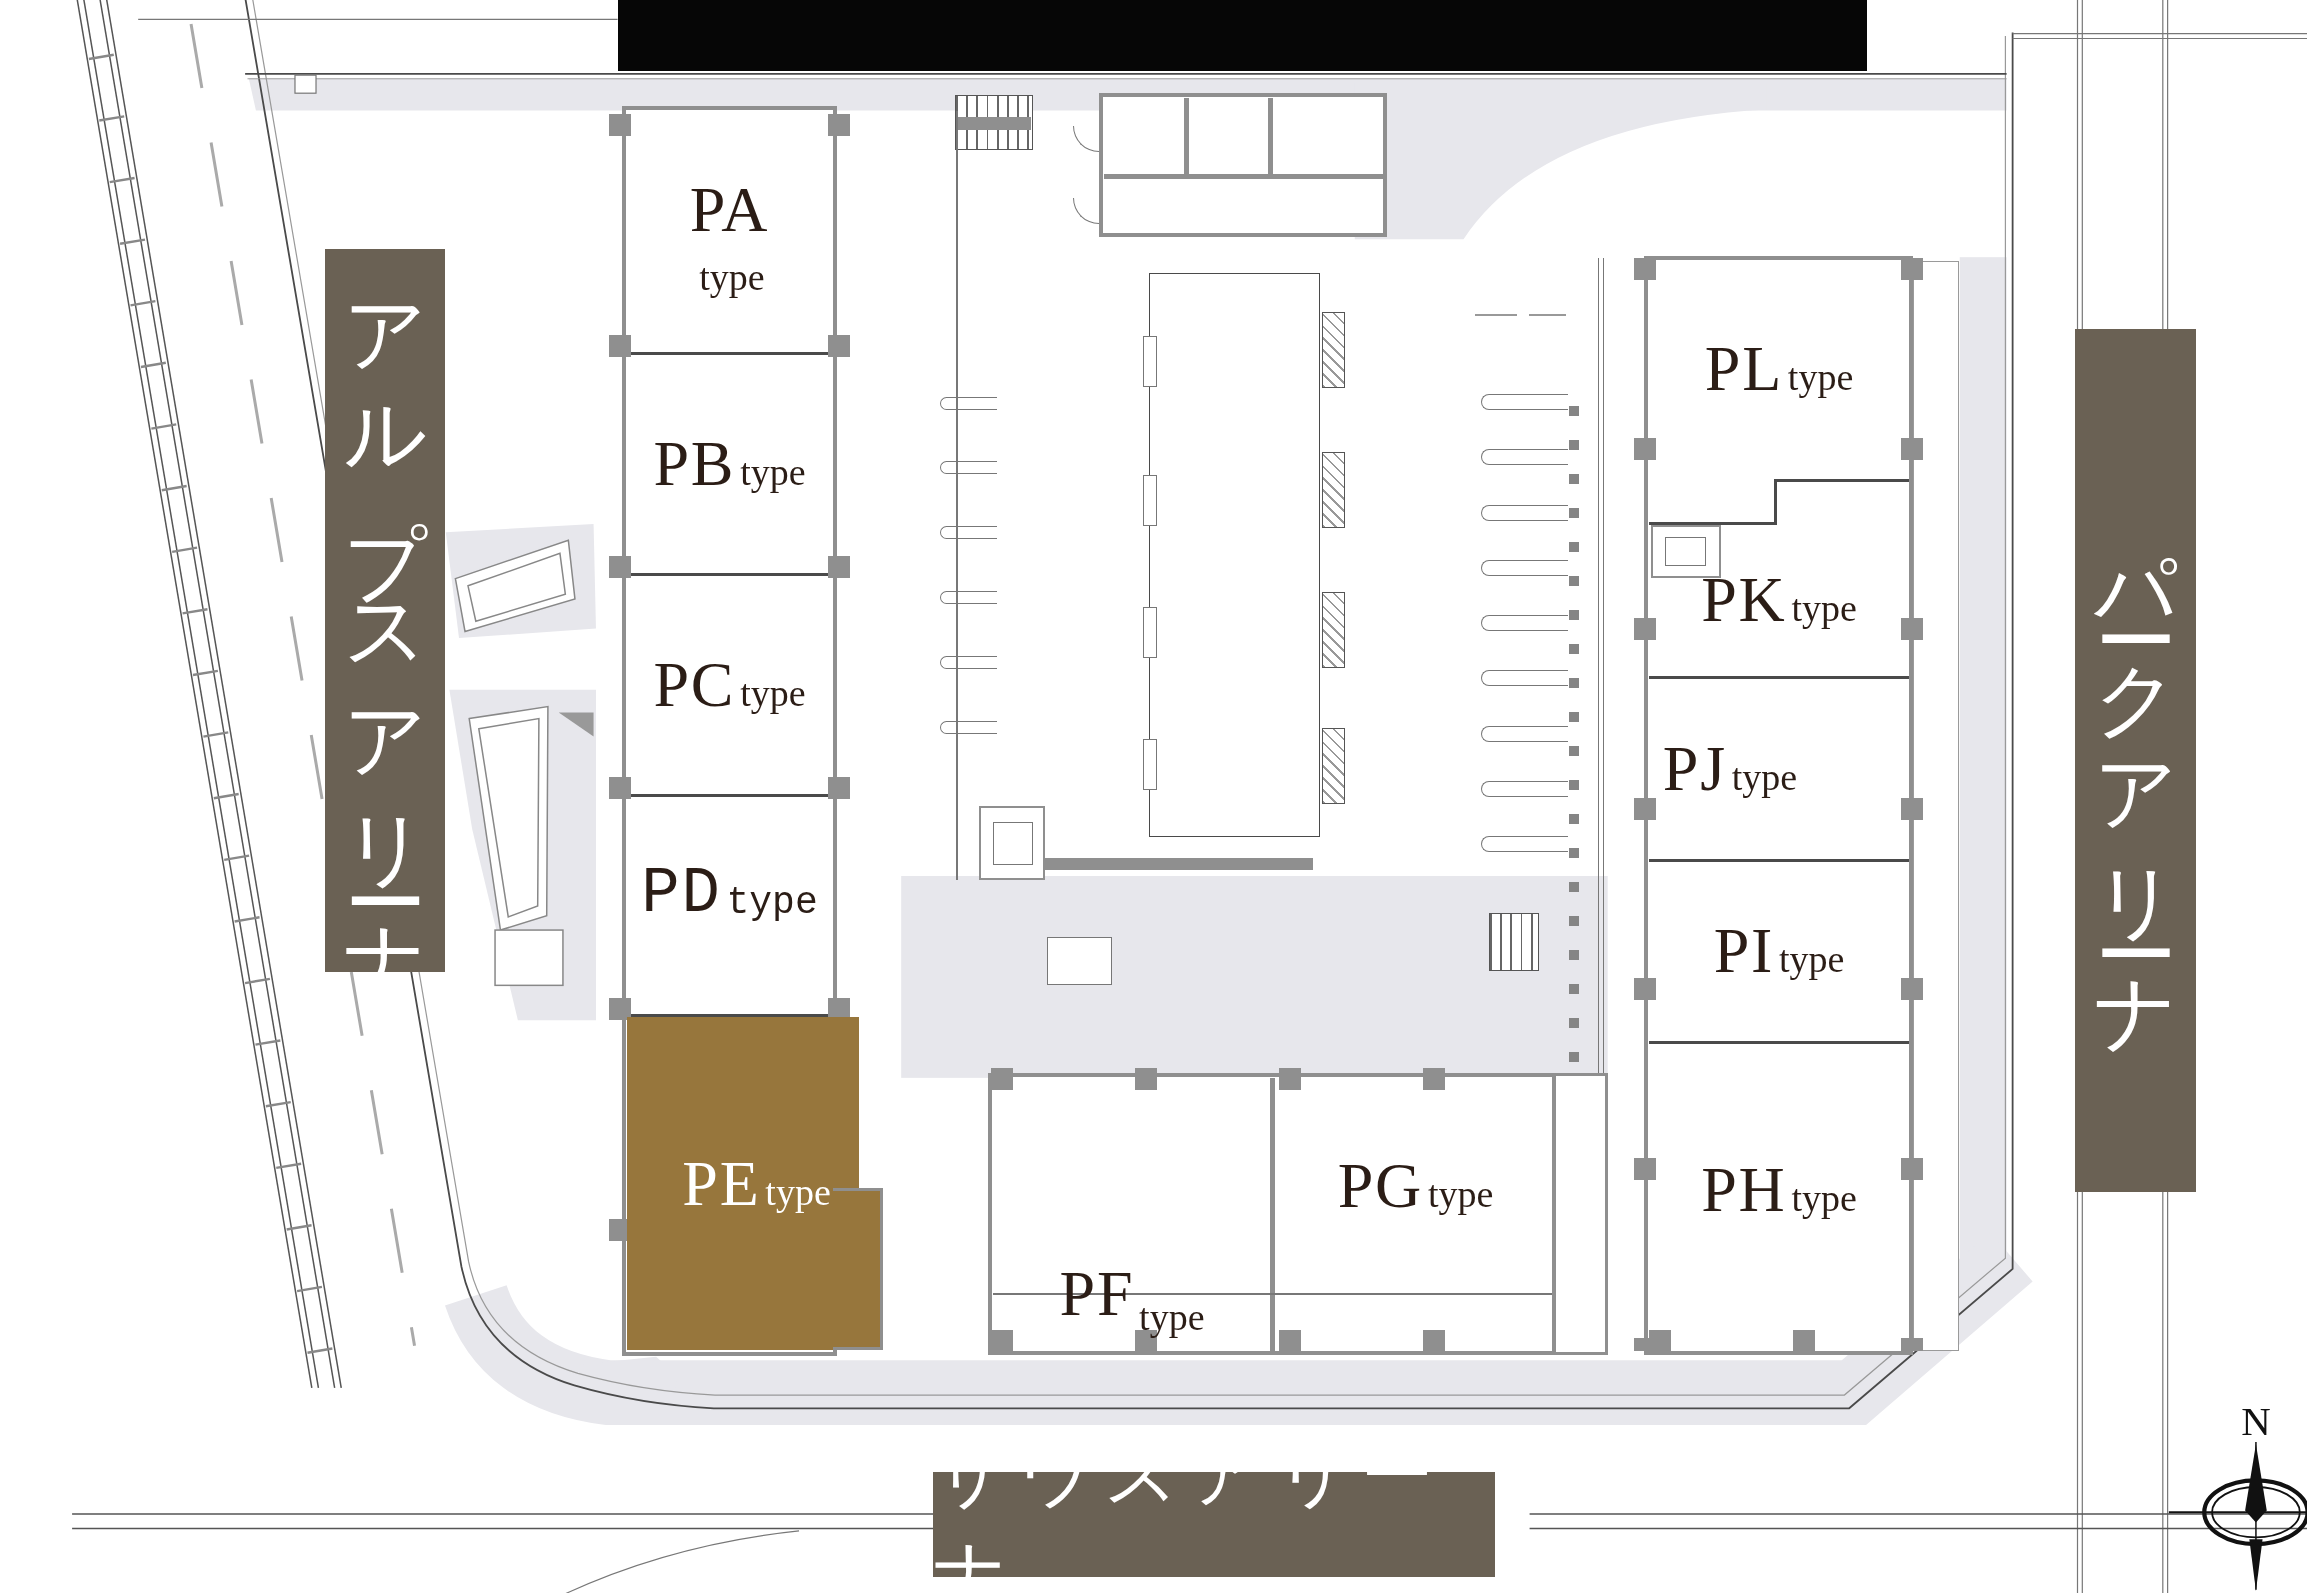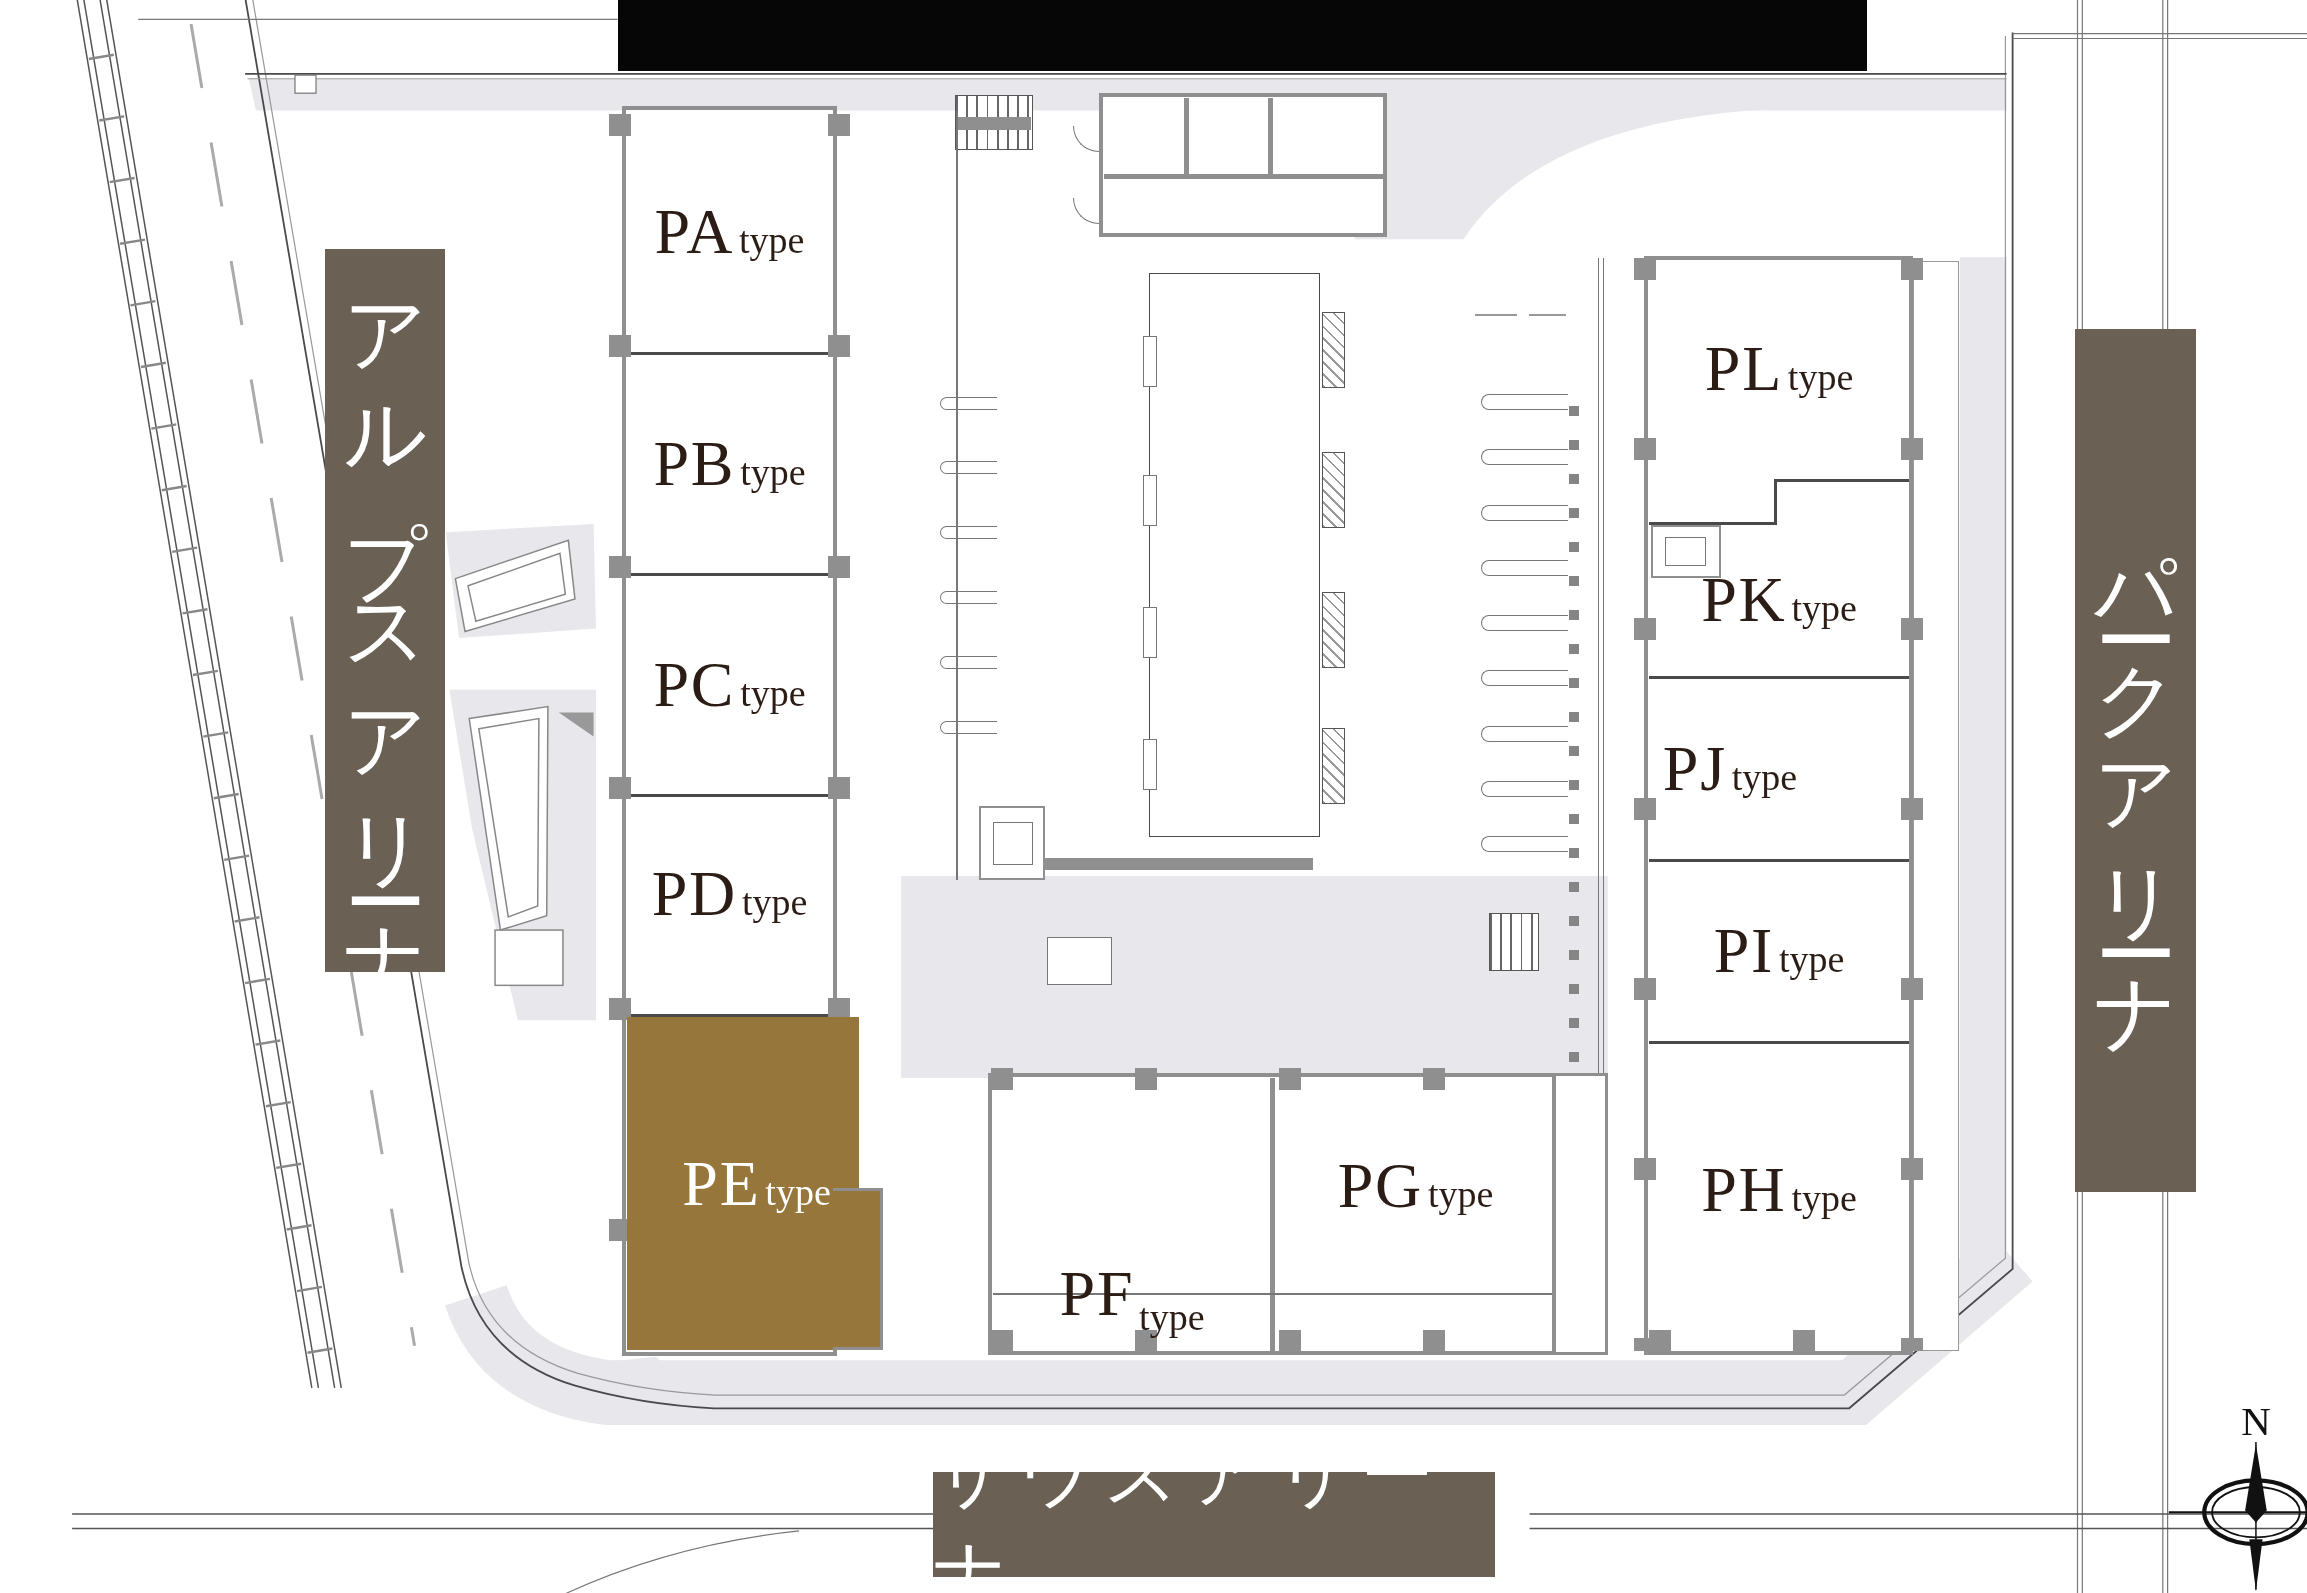--- a/index.html
+++ b/index.html
@@ -167,33 +167,33 @@
 <div class="abs hairpin" style="left:940px;top:721px;width:57px;height:13.2px;"></div>
 
 <div class="abs wallbox" style="left:622px;top:106px;width:215px;height:1250px;"></div>
 <div class="abs divh" style="left:627px;top:352px;width:205px;"></div>
 <div class="abs divh" style="left:627px;top:573px;width:205px;"></div>
 <div class="abs divh" style="left:627px;top:794px;width:205px;"></div>
 <div class="abs divh" style="left:627px;top:1014px;width:205px;"></div>
 <div class="abs colv" style="left:609px;top:114px;height:1238px;"></div>
 <div class="abs colv" style="left:828px;top:114px;height:1238px;"></div>
 
-<div class="abs room" style="left:627px;top:111px;width:205px;height:242px;">
+<div class="abs room" style="left:627px;top:111px;width:205px;height:242px;flex-direction:column;">
   <span class="code">PA</span>
     <span class="suffix">type</span>
 </div>
 <div class="abs room" style="left:627px;top:355px;width:205px;height:218px;">
   <span class="code">PB</span>
     <span class="suffix">type</span>
 </div>
 <div class="abs room" style="left:627px;top:576px;width:205px;height:218px;">
   <span class="code">PC</span>
     <span class="suffix">type</span>
 </div>
-<div class="abs room" style="left:627px;top:797px;width:205px;height:194px;">
+<div class="abs room" style="left:627px;top:797px;width:205px;height:194px;font-family:Liberation Mono, monospace;">
   <span class="code">PD</span>
     <span class="suffix">type</span>
 </div>
 <div class="abs room hl" style="left:627px;top:1017px;width:205px;height:333px;background:var(--highlight);">
   <span class="code">PE</span>
     <span class="suffix">type</span>
 </div>
 <div class="abs" style="left:833px;top:1188px;width:50px;height:162px;background:var(--highlight);border:3.6px solid var(--wall);border-left:none;box-sizing:border-box;"></div>
 
 <div class="abs wallbox" style="left:988px;top:1073px;width:568px;height:282px;"></div>

